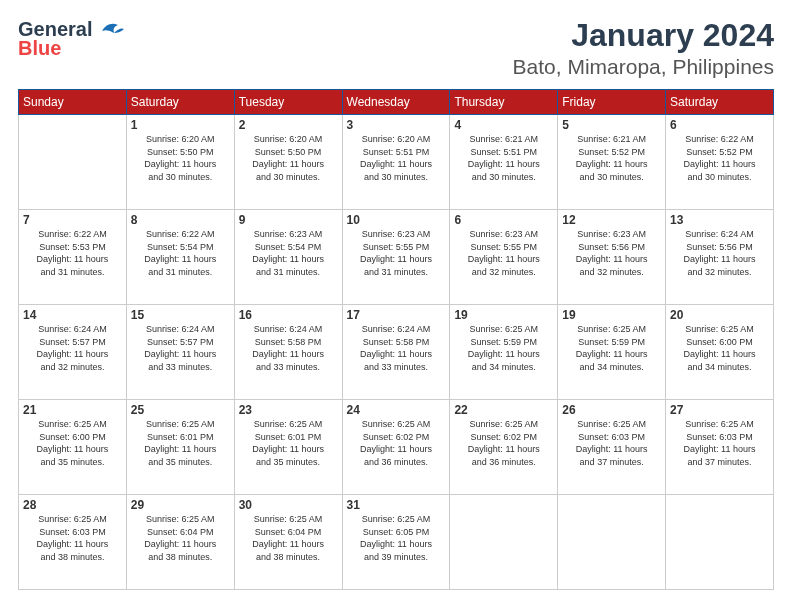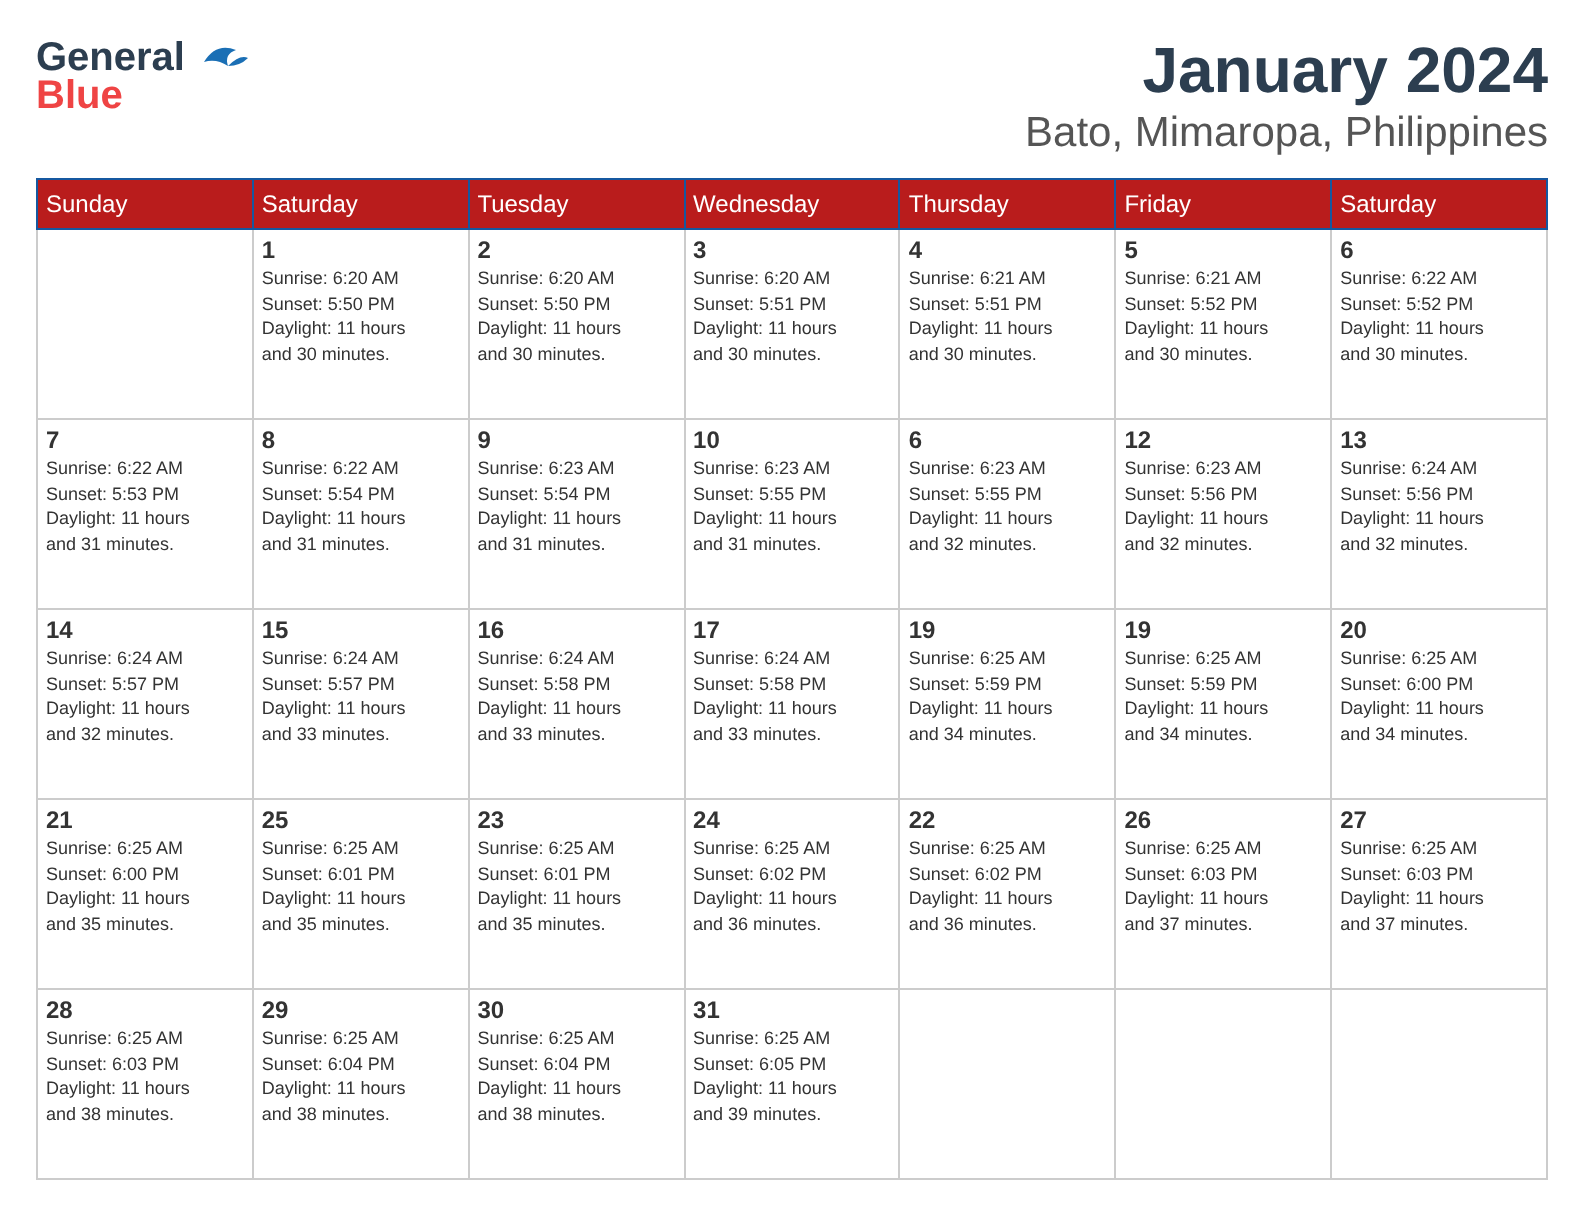--- a/index.html
+++ b/index.html
@@ -75,20 +75,21 @@
       font-size: 12px;
       font-weight: bold;
       color: #333;
       display: block;
       margin-bottom: 1px;
     }
     .day-info {
       font-size: 9px;
       color: #333;
       line-height: 1.4;
+      text-align: center;
     }
     .empty-cell {
       background: #fff;
     }
     tr.week-row td {
       height: 88px;
     }
   </style>
 </head>
 <body>

